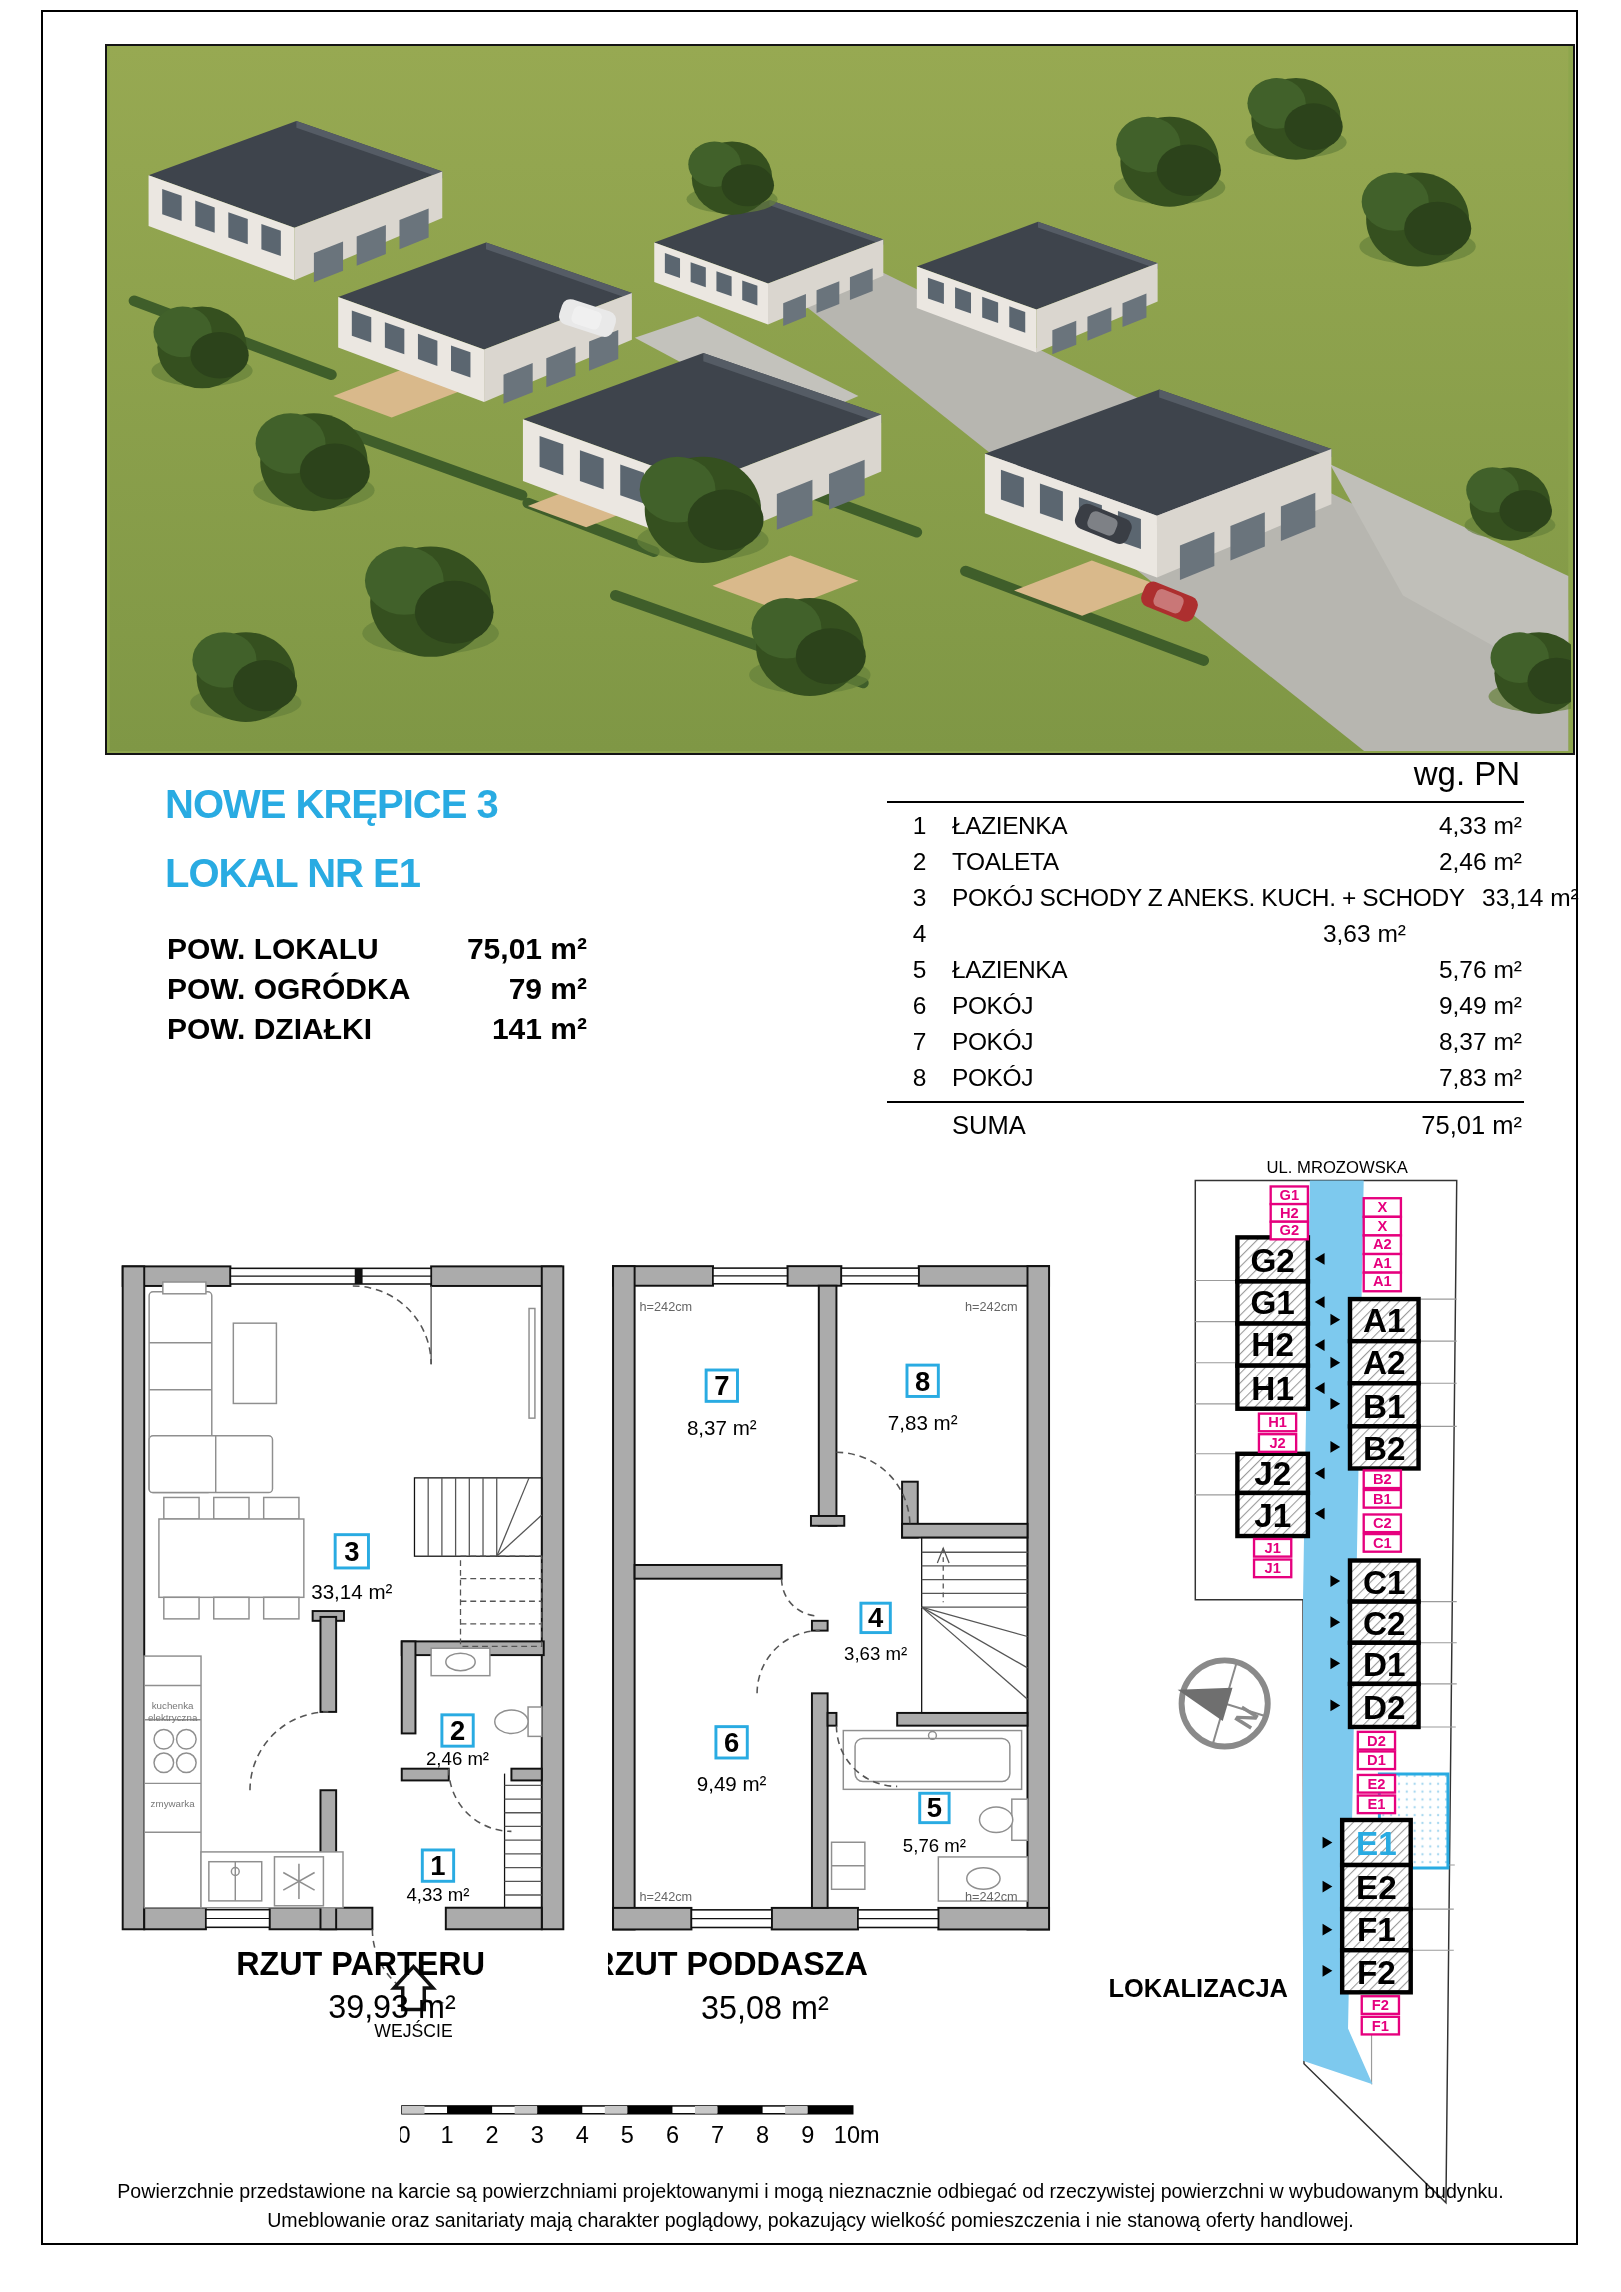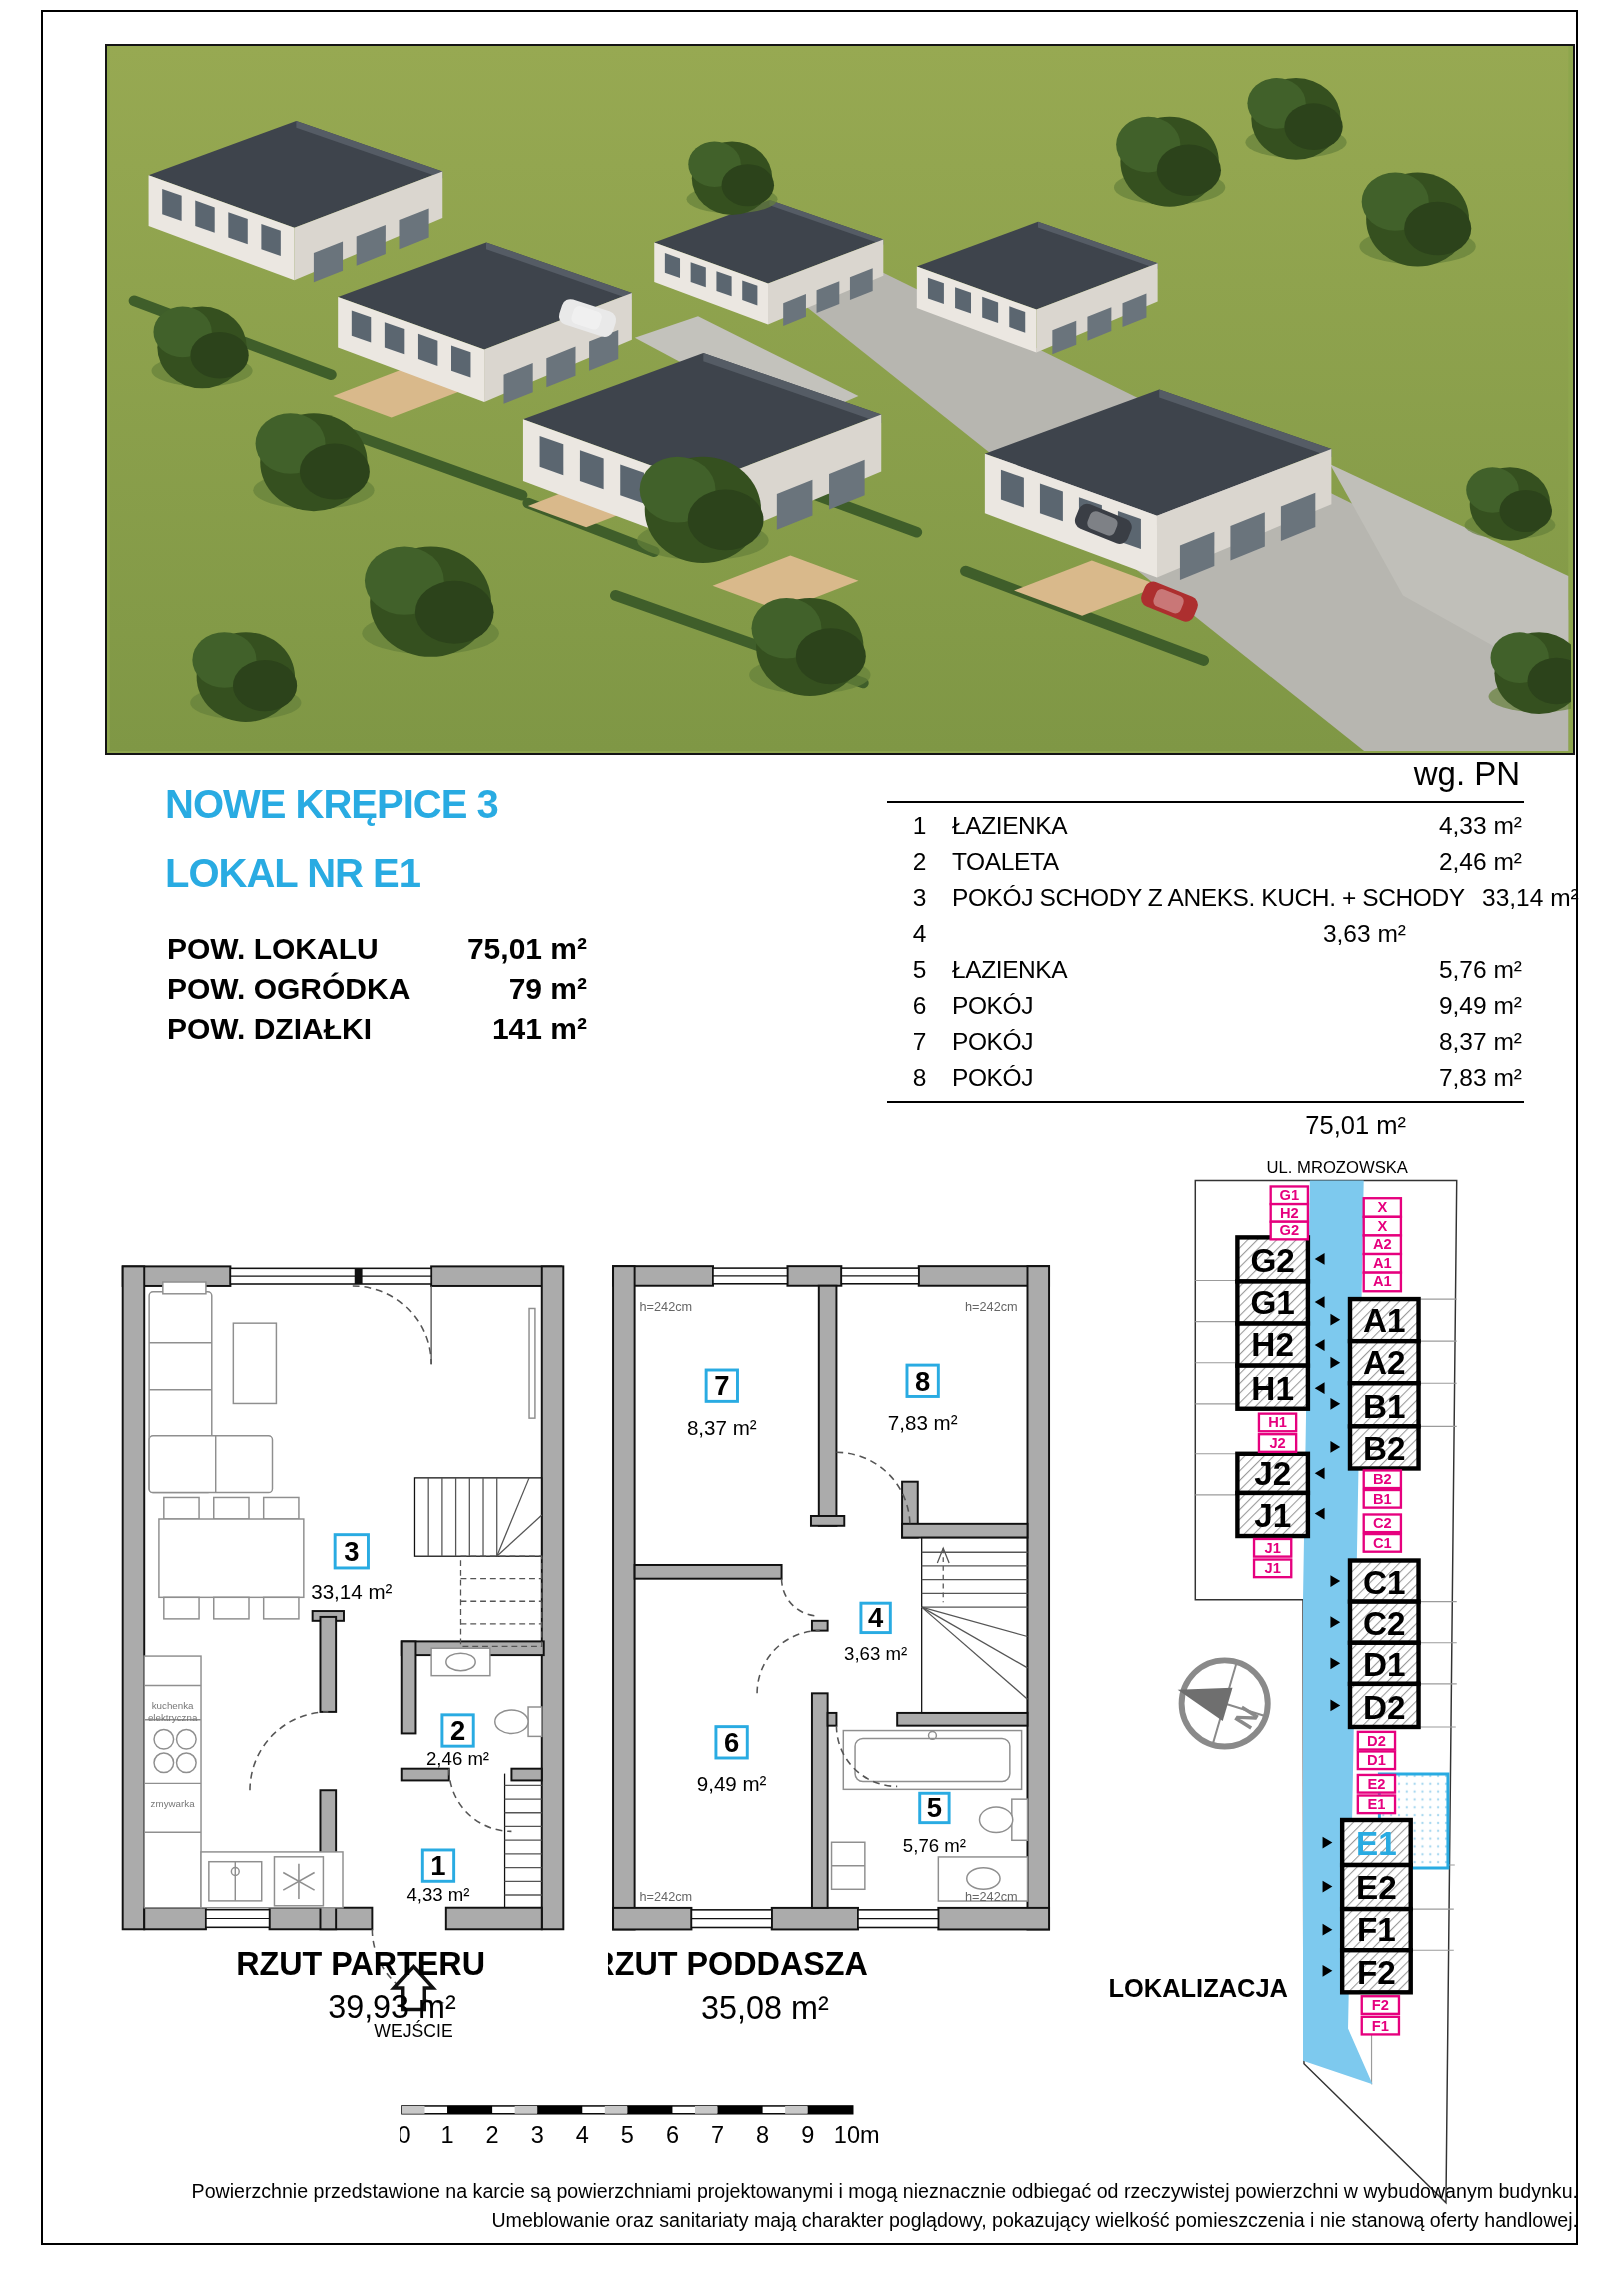--- a/index.html
+++ b/index.html
@@ -17,21 +17,21 @@
   .tbl-body{border-top:2px solid #000;border-bottom:2px solid #000;padding:4.9px 0;}
   .tbl-row{display:grid;grid-template-columns:65px 1fr 116px;font-size:24.5px;line-height:36px;}
   .cell-no{text-align:center;}
   .cell-name{white-space:nowrap;letter-spacing:-0.4px;}
   .cell-area{text-align:right;padding-right:2px;white-space:nowrap;}
   .tbl-sum{display:grid;grid-template-columns:65px 1fr 116px;font-size:25.5px;line-height:45px;}
   .plan1{left:108px;top:1225px;}
   .plan2{left:608px;top:1225px;}
   .site{left:1068px;top:1147px;}
   .scalebar{left:400px;top:2098px;}
-  .footer{left:43px;top:2177px;width:1535px;text-align:right;font-size:19.6px;line-height:29px;}
+  .footer{left:43px;top:2177px;width:1535px;text-align:center;font-size:19.6px;line-height:29px;}
   .wall{fill:#ABABAB;stroke:#111;stroke-width:2;}
   .furn{fill:#fff;stroke:#8f8f8f;stroke-width:1.5;}
   .furnl{stroke:#8f8f8f;stroke-width:1.5;fill:none;}
   .doorarc{fill:none;stroke:#555;stroke-width:1.6;stroke-dasharray:7 5;}
   .roombox{fill:#fff;stroke:#29ABE2;stroke-width:3;}
   .roomno{font-size:28px;font-weight:bold;fill:#000;text-anchor:middle;}
   .roomarea{font-size:21px;fill:#000;text-anchor:middle;}
   .plancap1{font-size:33px;font-weight:bold;text-anchor:middle;}
   .plancap2{font-size:33px;text-anchor:middle;}
   .hnote{font-size:13px;fill:#666;}
@@ -193,20 +193,21 @@
         <span class="cell-area">8,37 m²</span>
       </div>
       <div class="tbl-row">
         <span class="cell-no">8</span>
         <span class="cell-name">POKÓJ</span>
         <span class="cell-area">7,83 m²</span>
       </div>
     </div>
     <div class="tbl-sum">
       <span></span>
+      <span>SUMA</span>
       <span class="cell-area">75,01 m²</span>
     </div>
   </div>
 
   <div class="abs plan1">
     <svg viewBox="0 0 480 840" width="470" height="823">
 
       <g>
         <rect class="wall" x="15" y="42" width="110" height="20"></rect>
         <rect class="wall" x="330" y="42" width="133" height="20"></rect>

